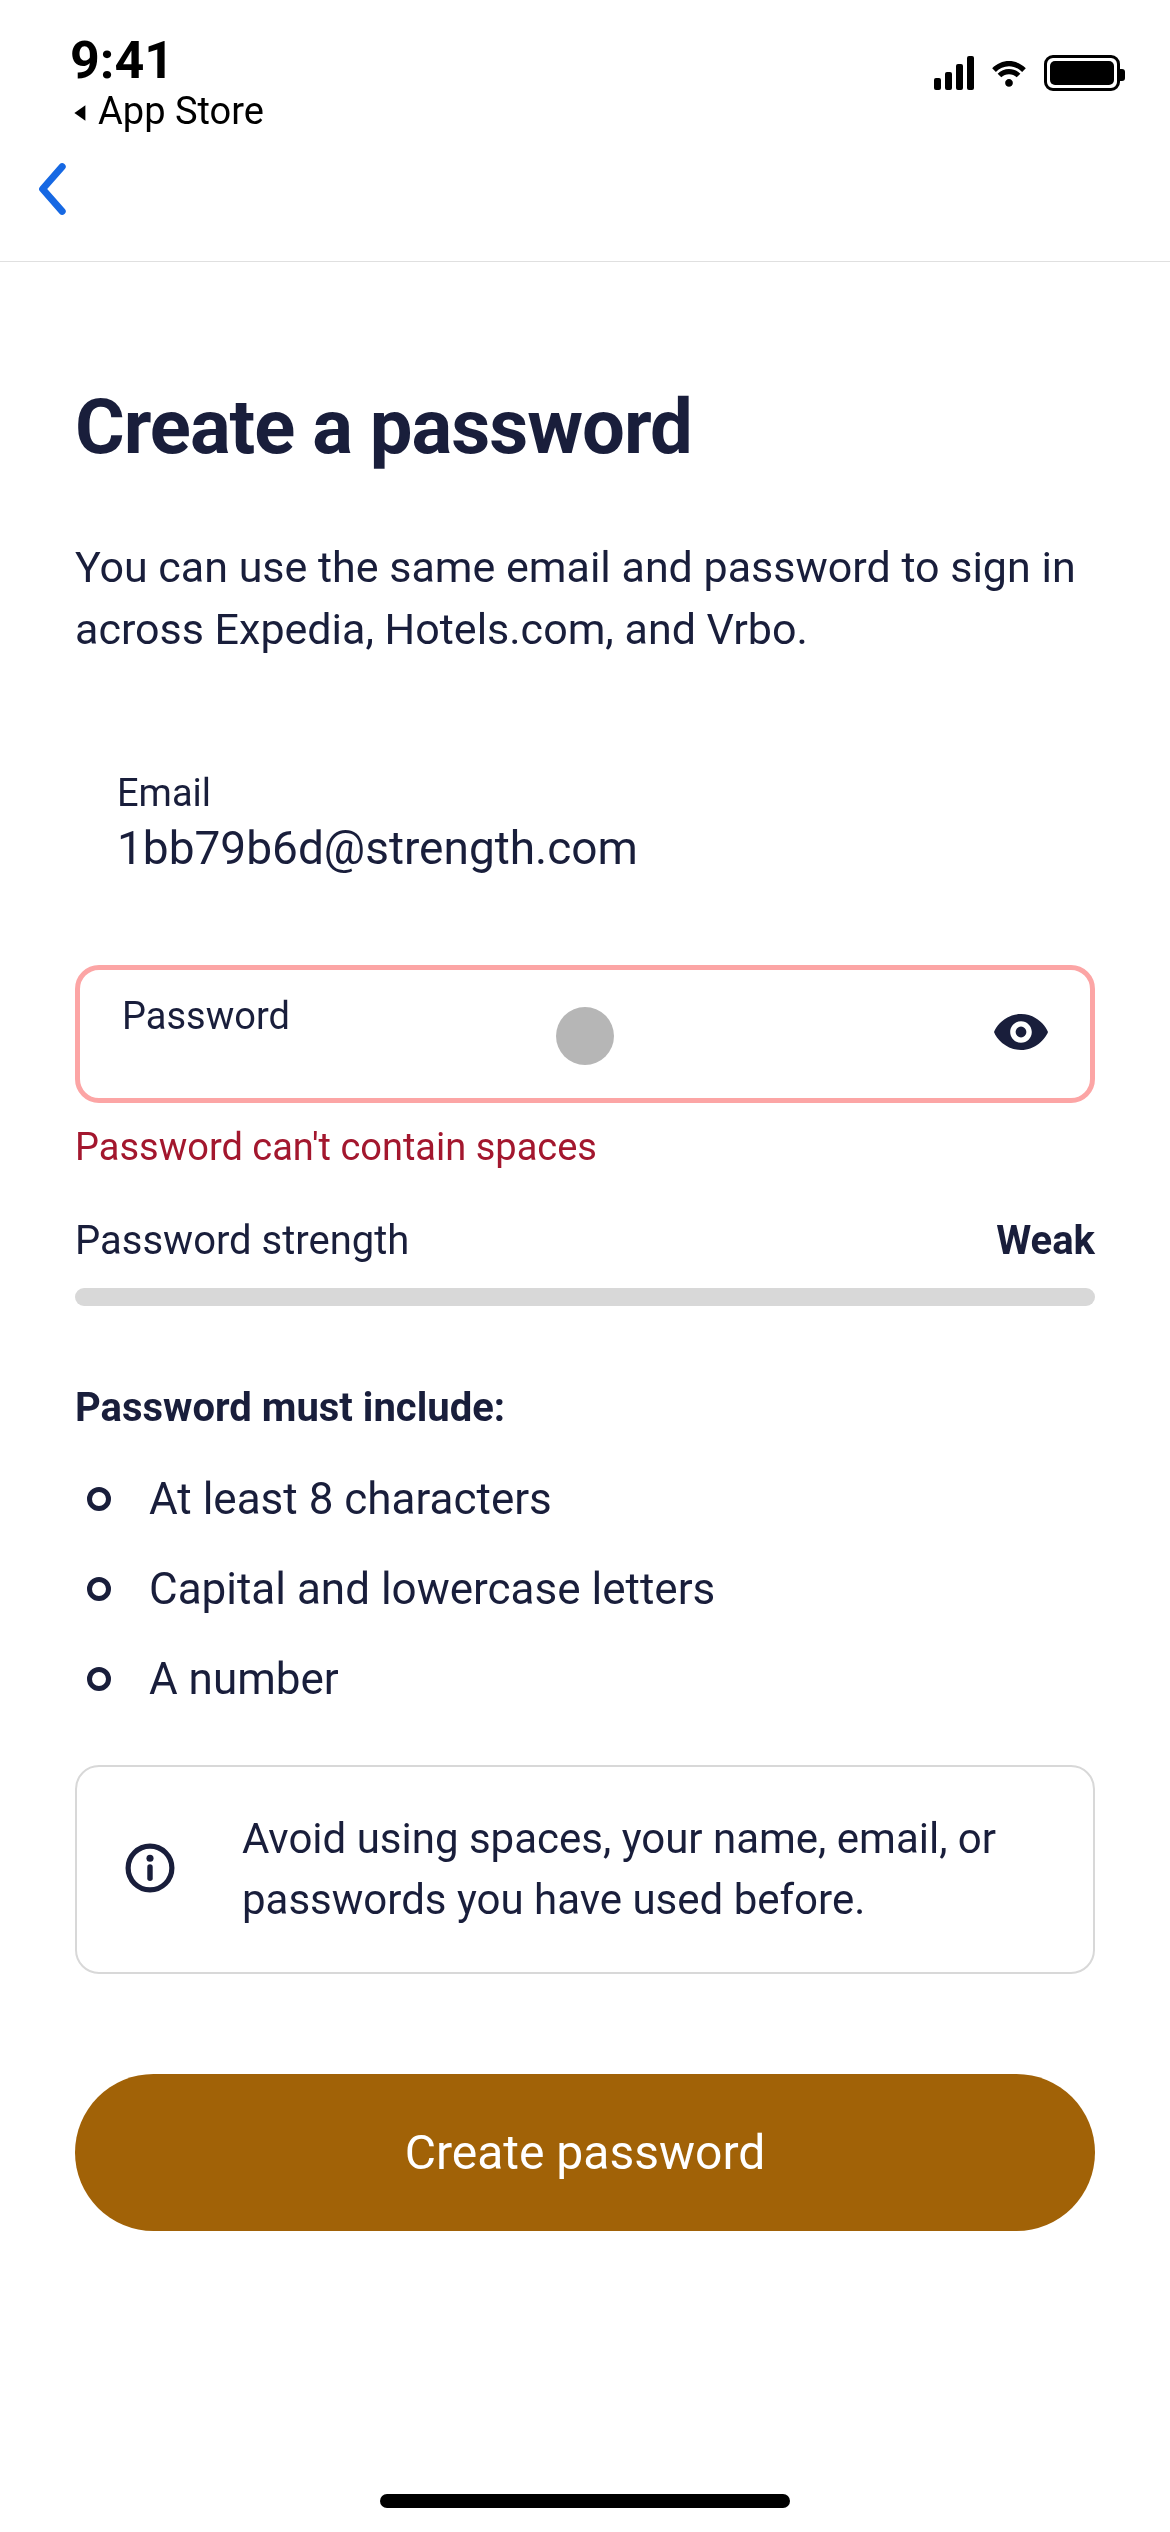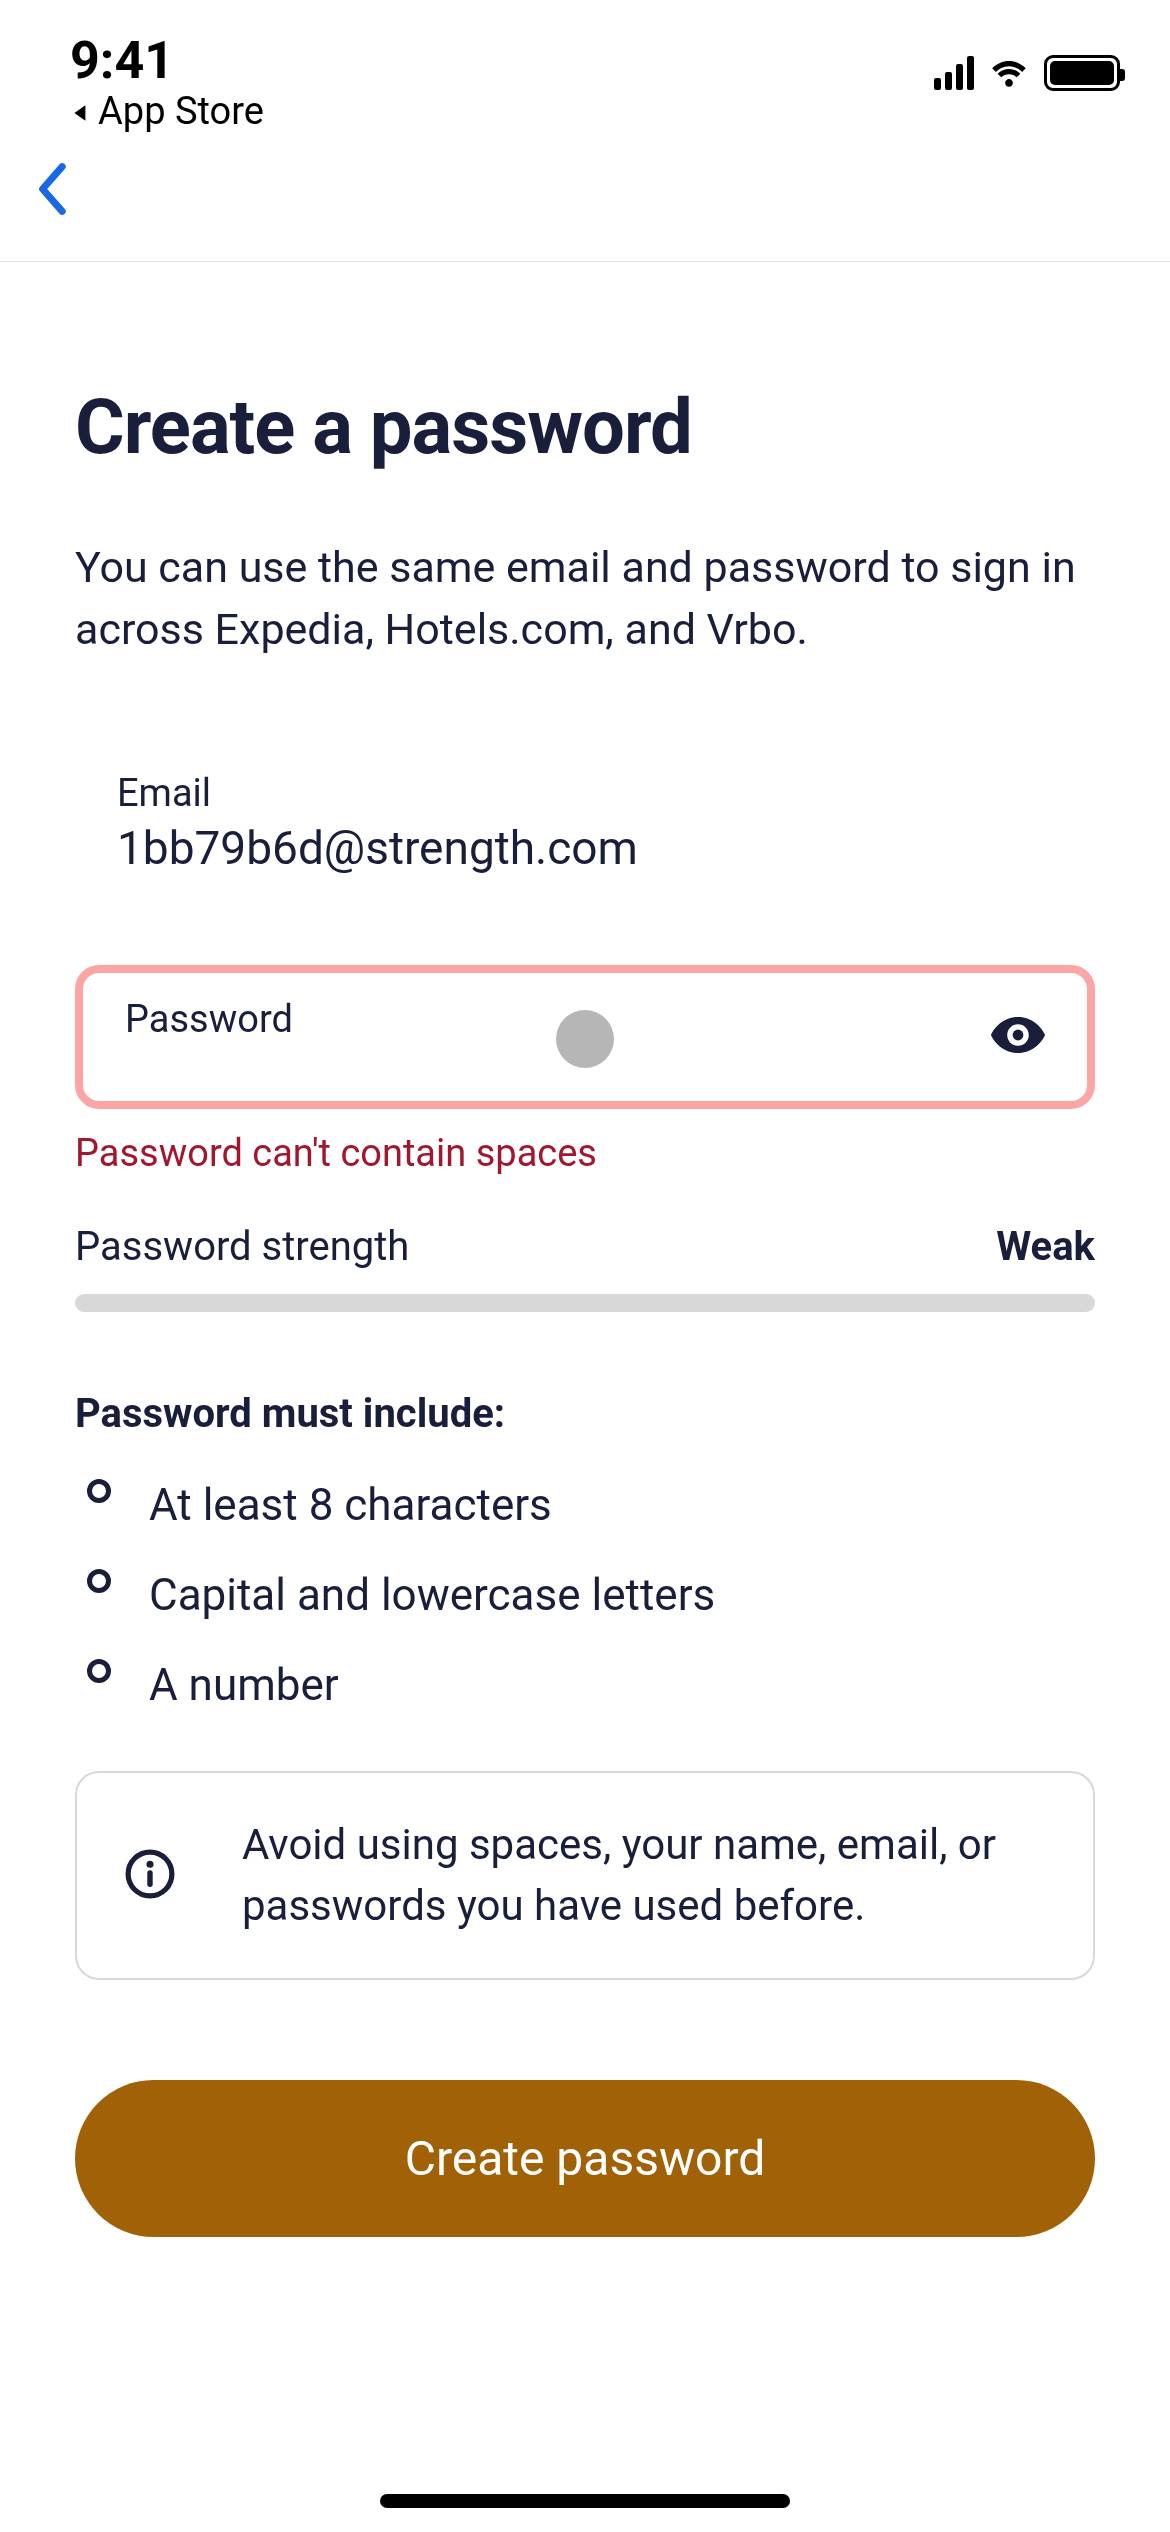--- a/index.html
+++ b/index.html
@@ -115,21 +115,21 @@
     .email-label {
       font-size: 38px;
       color: #191e3b;
       margin-bottom: 6px;
     }
     .email-value {
       font-size: 46px;
       color: #191e3b;
     }
     .password-field {
-      border: 8px solid #fca5a5;
+      border: 5px solid #fca5a5;
       border-radius: 24px;
       padding: 24px 42px 60px 42px;
       position: relative;
       margin-bottom: 22px;
     }
     .password-label {
       font-size: 38px;
       color: #191e3b;
     }
     .password-cursor-dot {
@@ -177,20 +177,21 @@
       font-size: 40px;
       font-weight: 700;
       color: #191e3b;
       margin-bottom: 42px;
     }
     .reqs-list {
       list-style: none;
     }
     .reqs-list li {
       display: flex;
+      align-items: center;
       gap: 38px;
       font-size: 44px;
       color: #191e3b;
       margin-bottom: 38px;
       padding-left: 12px;
     }
     .req-circle {
       width: 24px;
       height: 24px;
       border: 5px solid #191e3b;

